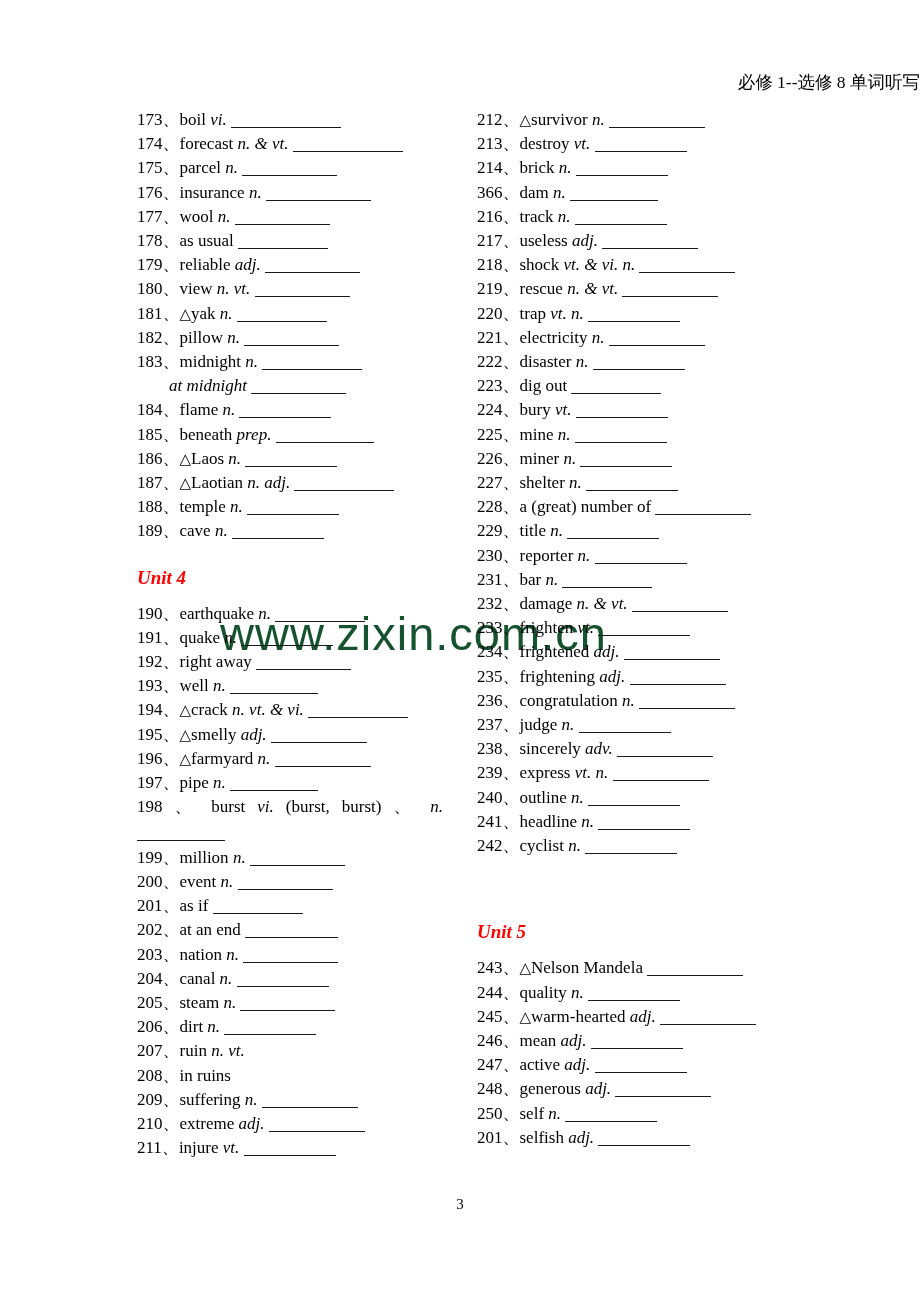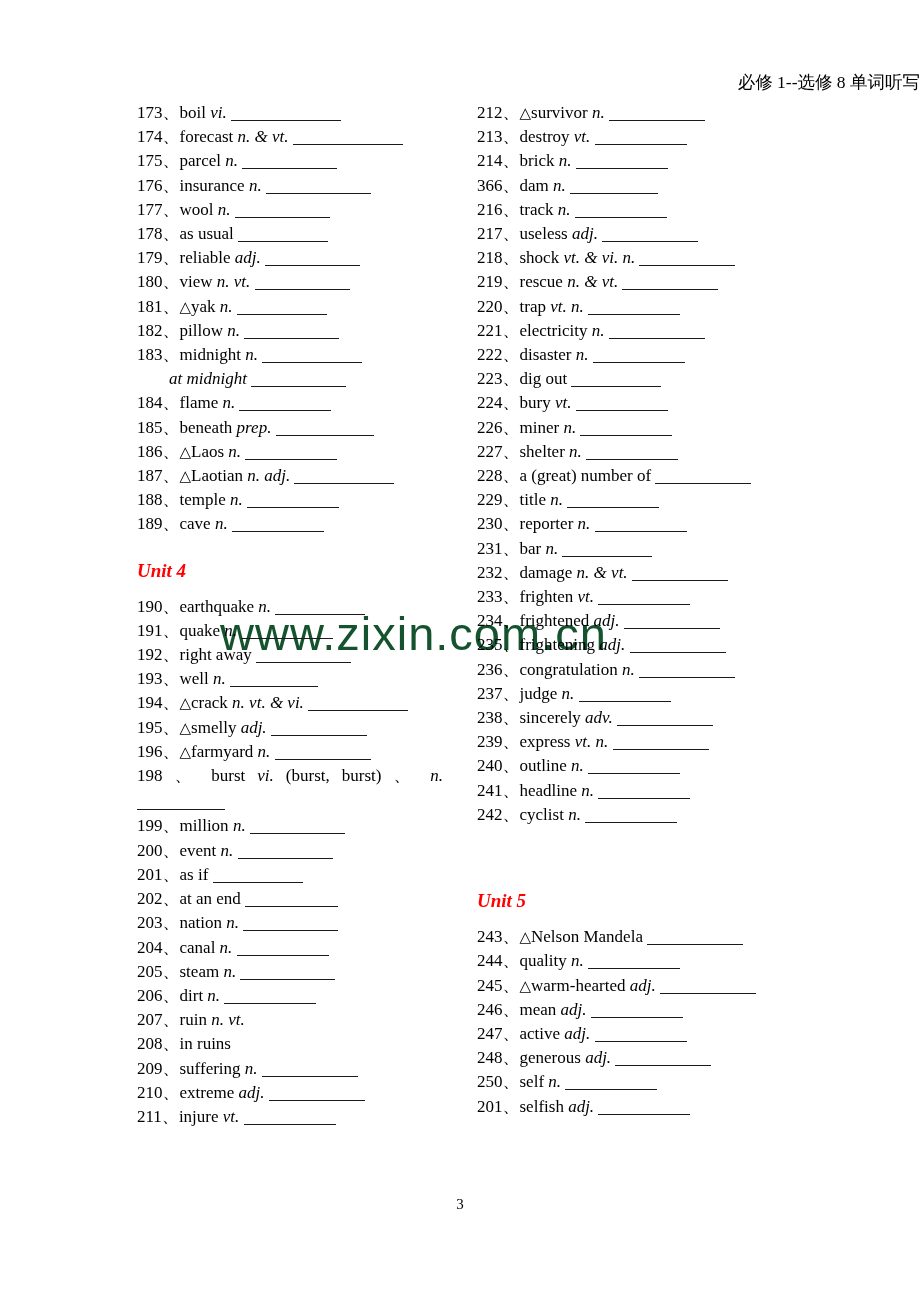--- a/index.html
+++ b/index.html
@@ -46,21 +46,21 @@
     width: 920px;
     text-align: right;
     font-size: 17.5px;
     z-index: 2;
   }
 
   
   .columns {
     position: absolute;
     left: 0;
-    top: 101px;
+    top: 108px;
     width: 745px;
     height: 1070px;
     z-index: 2;
   }
   .col {
     position: absolute;
     top: 0;
     width: 330px;
   }
   .col-left  { left: 137px; }
@@ -170,20 +170,21 @@
         <div class="gap-before-unit"></div>
         <div class="unit-heading">Unit 4</div>
         <div class="gap-after-unit"></div>
         <div class="entry"><span class="num">190、</span><span class="word">earthquake </span><span class="pos">n.</span> <span class="blank" style="width: 90px;"></span></div>
         <div class="entry"><span class="num">191、</span><span class="word">quake </span><span class="pos">n.</span> <span class="blank" style="width: 92px;"></span></div>
         <div class="entry"><span class="num">192、</span><span class="word">right away</span> <span class="blank" style="width: 95px;"></span></div>
         <div class="entry"><span class="num">193、</span><span class="word">well </span><span class="pos">n.</span> <span class="blank" style="width: 88px;"></span></div>
         <div class="entry"><span class="num">194、</span><span class="word"><span class="tri">△</span>crack </span><span class="pos">n.    vt. &amp; vi.</span> <span class="blank" style="width: 100px;"></span></div>
         <div class="entry"><span class="num">195、</span><span class="word"><span class="tri">△</span>smelly </span><span class="pos">adj.</span> <span class="blank" style="width: 96px;"></span></div>
         <div class="entry"><span class="num">196、</span><span class="word"><span class="tri">△</span>farmyard </span><span class="pos">n.</span> <span class="blank" style="width: 96px;"></span></div>
+        <div class="entry"><span class="num">197、</span><span class="word">pipe </span><span class="pos">n.</span> <span class="blank" style="width: 88px;"></span></div>
         <div class="entry-wrap"><span>198 、</span> <span>burst </span><span class="pos">vi.</span> <span>(burst, burst)   、</span> <span class="pos">n.</span><span class="tail"><span class="blank" style="width: 88px;"></span></span></div>
         <div class="entry"><span class="num">199、</span><span class="word">million </span><span class="pos">n.</span> <span class="blank" style="width: 95px;"></span></div>
         <div class="entry"><span class="num">200、</span><span class="word">event </span><span class="pos">n.</span> <span class="blank" style="width: 95px;"></span></div>
         <div class="entry"><span class="num">201、</span><span class="word">as if</span> <span class="blank" style="width: 90px;"></span></div>
         <div class="entry"><span class="num">202、</span><span class="word">at an end</span> <span class="blank" style="width: 93px;"></span></div>
         <div class="entry"><span class="num">203、</span><span class="word">nation </span><span class="pos">n.</span> <span class="blank" style="width: 95px;"></span></div>
         <div class="entry"><span class="num">204、</span><span class="word">canal </span><span class="pos">n.</span> <span class="blank" style="width: 92px;"></span></div>
         <div class="entry"><span class="num">205、</span><span class="word">steam </span><span class="pos">n.</span> <span class="blank" style="width: 95px;"></span></div>
         <div class="entry"><span class="num">206、</span><span class="word">dirt </span><span class="pos">n.</span> <span class="blank" style="width: 92px;"></span></div>
         <div class="entry"><span class="num">207、</span><span class="word">ruin </span><span class="pos">n.    vt.</span></div>
@@ -199,20 +200,21 @@
         <div class="entry"><span class="num">366、</span><span class="word">dam </span><span class="pos">n.</span> <span class="blank" style="width: 88px;"></span></div>
         <div class="entry"><span class="num">216、</span><span class="word">track </span><span class="pos">n.</span> <span class="blank" style="width: 92px;"></span></div>
         <div class="entry"><span class="num">217、</span><span class="word">useless </span><span class="pos">adj.</span> <span class="blank" style="width: 96px;"></span></div>
         <div class="entry"><span class="num">218、</span><span class="word">shock   </span><span class="pos">vt. &amp; vi.     n.</span> <span class="blank" style="width: 96px;"></span></div>
         <div class="entry"><span class="num">219、</span><span class="word">rescue </span><span class="pos">n. &amp; vt.</span> <span class="blank" style="width: 96px;"></span></div>
         <div class="entry"><span class="num">220、</span><span class="word">trap </span><span class="pos">vt. n.</span> <span class="blank" style="width: 92px;"></span></div>
         <div class="entry"><span class="num">221、</span><span class="word">electricity </span><span class="pos">n.</span> <span class="blank" style="width: 96px;"></span></div>
         <div class="entry"><span class="num">222、</span><span class="word">disaster </span><span class="pos">n.</span> <span class="blank" style="width: 92px;"></span></div>
         <div class="entry"><span class="num">223、</span><span class="word">dig out</span> <span class="blank" style="width: 90px;"></span></div>
         <div class="entry"><span class="num">224、</span><span class="word">bury </span><span class="pos">vt.</span> <span class="blank" style="width: 92px;"></span></div>
+        <div class="entry"><span class="num">225、</span><span class="word">mine </span><span class="pos">n.</span> <span class="blank" style="width: 92px;"></span></div>
         <div class="entry"><span class="num">226、</span><span class="word">miner </span><span class="pos">n.</span> <span class="blank" style="width: 92px;"></span></div>
         <div class="entry"><span class="num">227、</span><span class="word">shelter </span><span class="pos">n.</span> <span class="blank" style="width: 92px;"></span></div>
         <div class="entry"><span class="num">228、</span><span class="word">a (great) number of</span> <span class="blank" style="width: 96px;"></span></div>
         <div class="entry"><span class="num">229、</span><span class="word">title </span><span class="pos">n.</span> <span class="blank" style="width: 92px;"></span></div>
         <div class="entry"><span class="num">230、</span><span class="word">reporter </span><span class="pos">n.</span> <span class="blank" style="width: 92px;"></span></div>
         <div class="entry"><span class="num">231、</span><span class="word">bar </span><span class="pos">n.</span> <span class="blank" style="width: 90px;"></span></div>
         <div class="entry"><span class="num">232、</span><span class="word">damage </span><span class="pos">n. &amp; vt.</span> <span class="blank" style="width: 96px;"></span></div>
         <div class="entry"><span class="num">233、</span><span class="word">frighten </span><span class="pos">vt.</span> <span class="blank" style="width: 92px;"></span></div>
         <div class="entry"><span class="num">234、</span><span class="word">frightened </span><span class="pos">adj.</span> <span class="blank" style="width: 96px;"></span></div>
         <div class="entry"><span class="num">235、</span><span class="word">frightening </span><span class="pos">adj.</span> <span class="blank" style="width: 96px;"></span></div>

